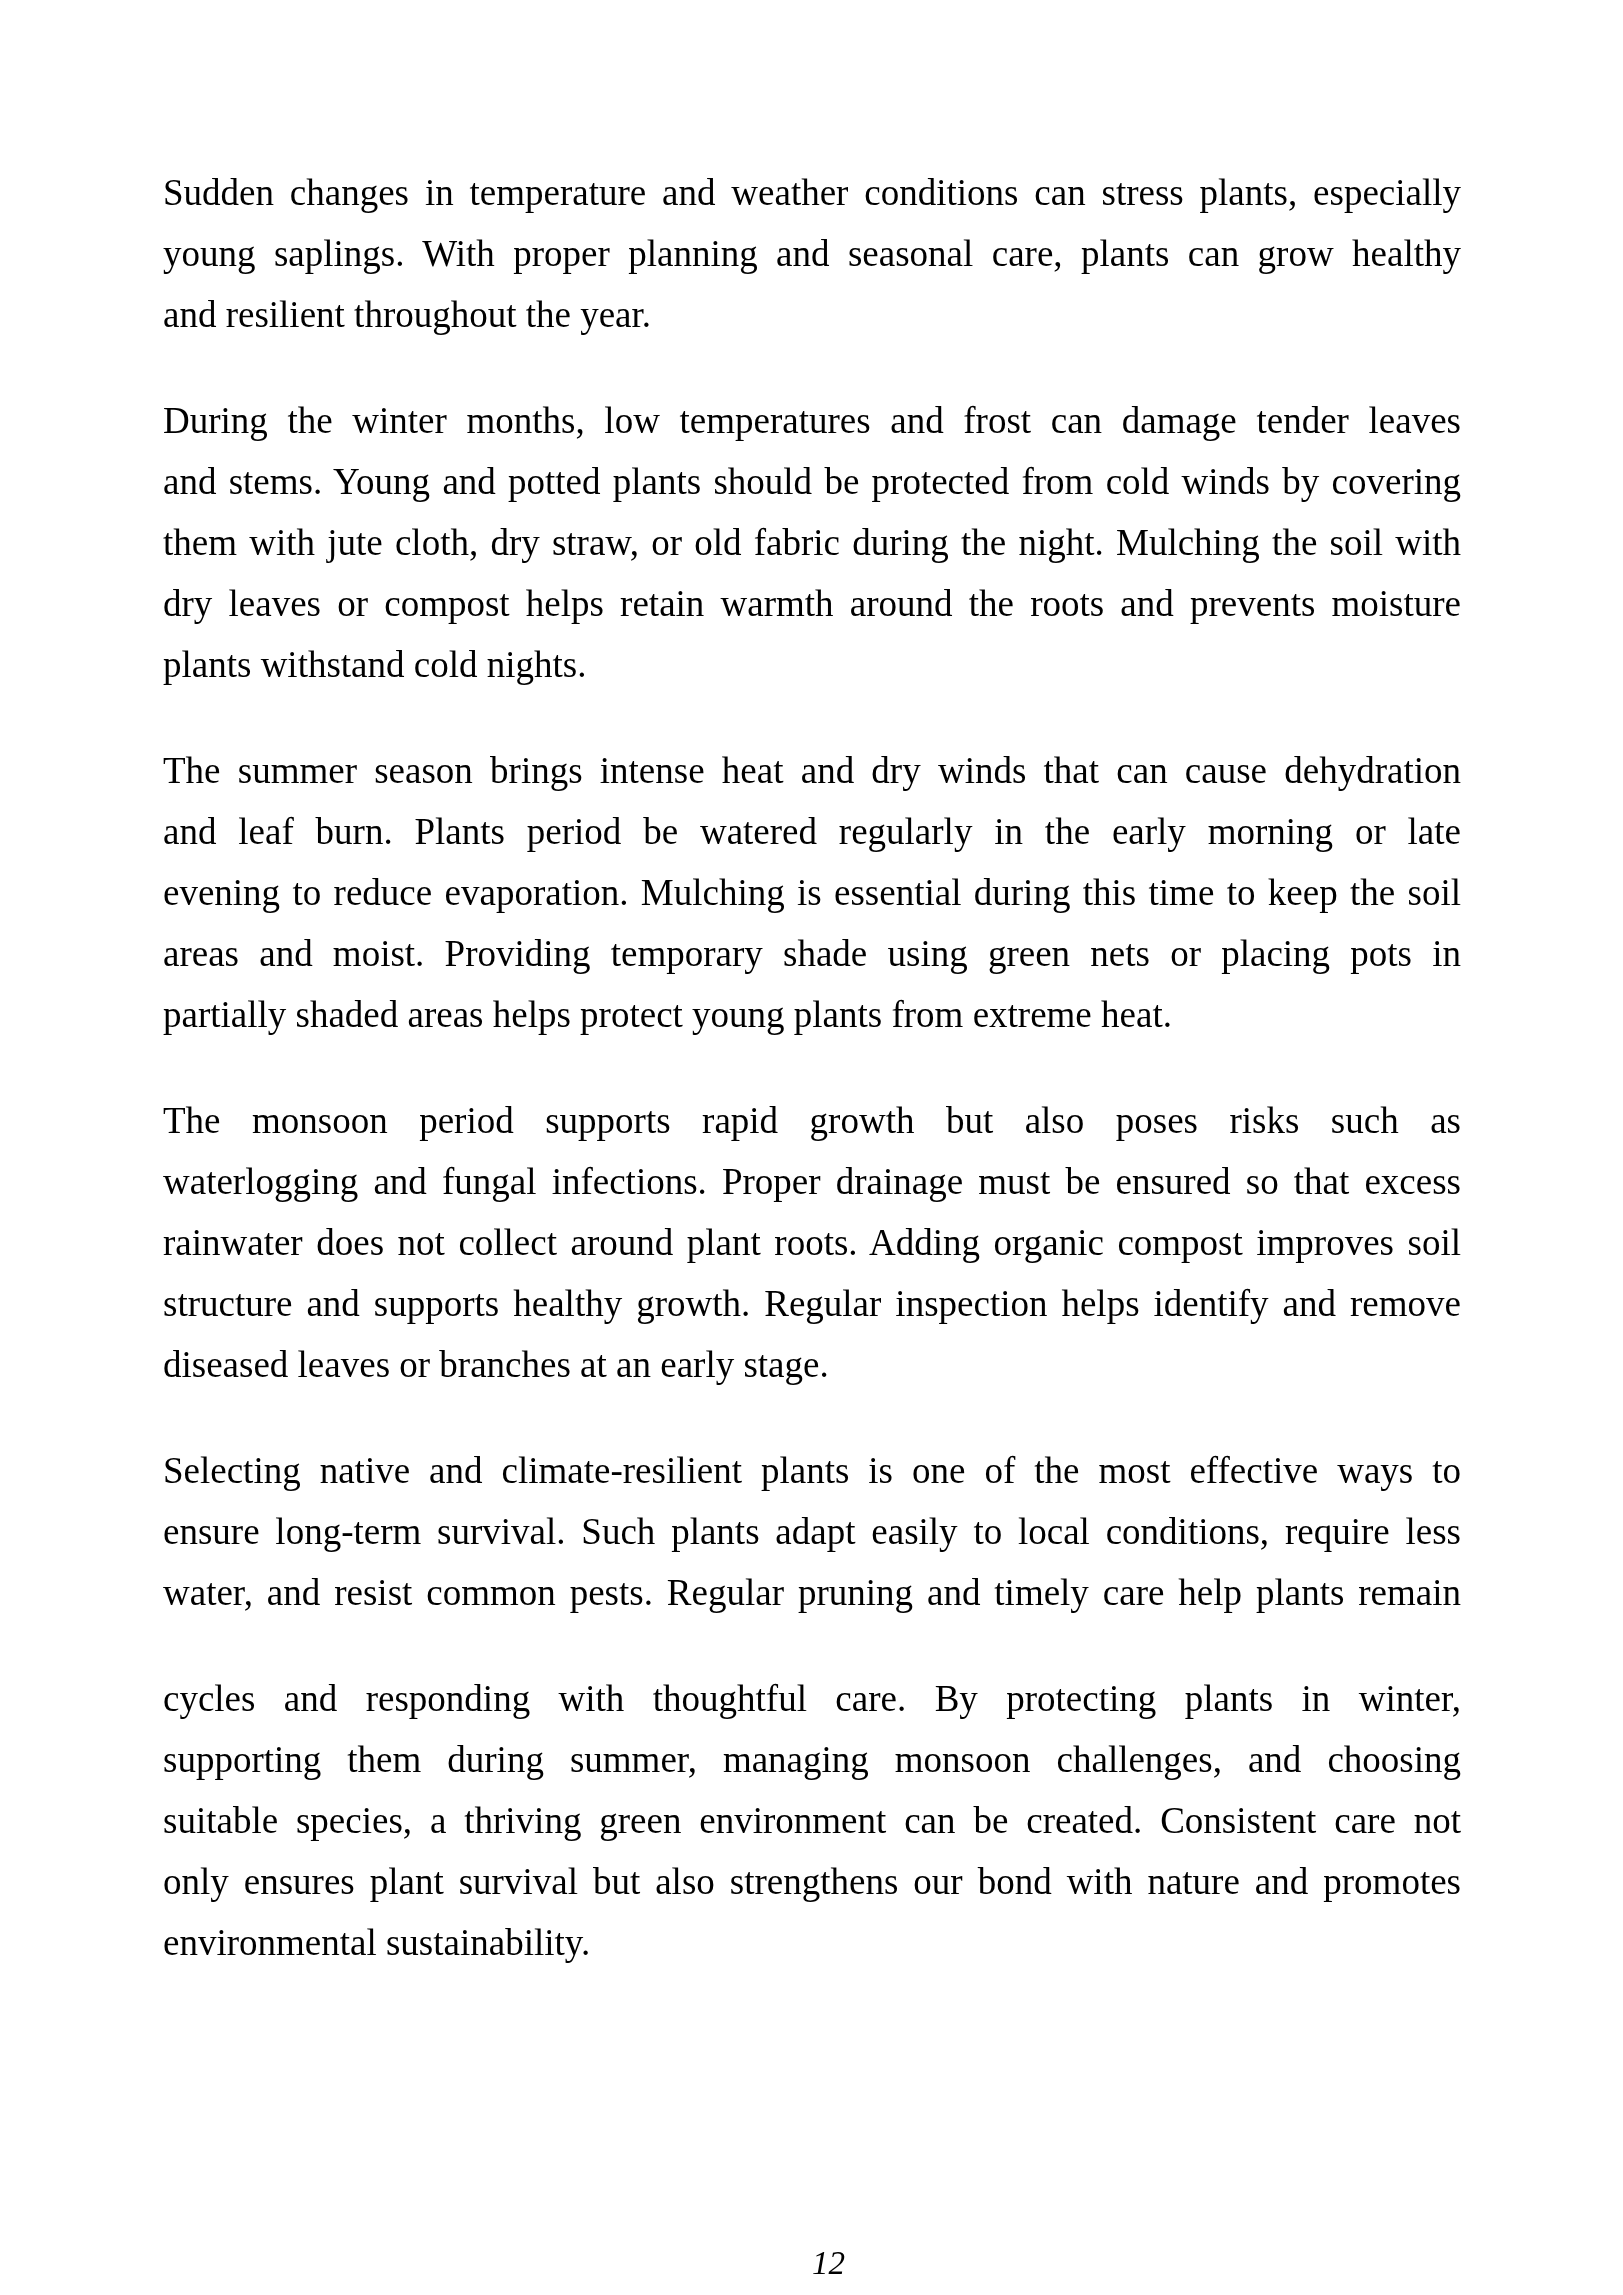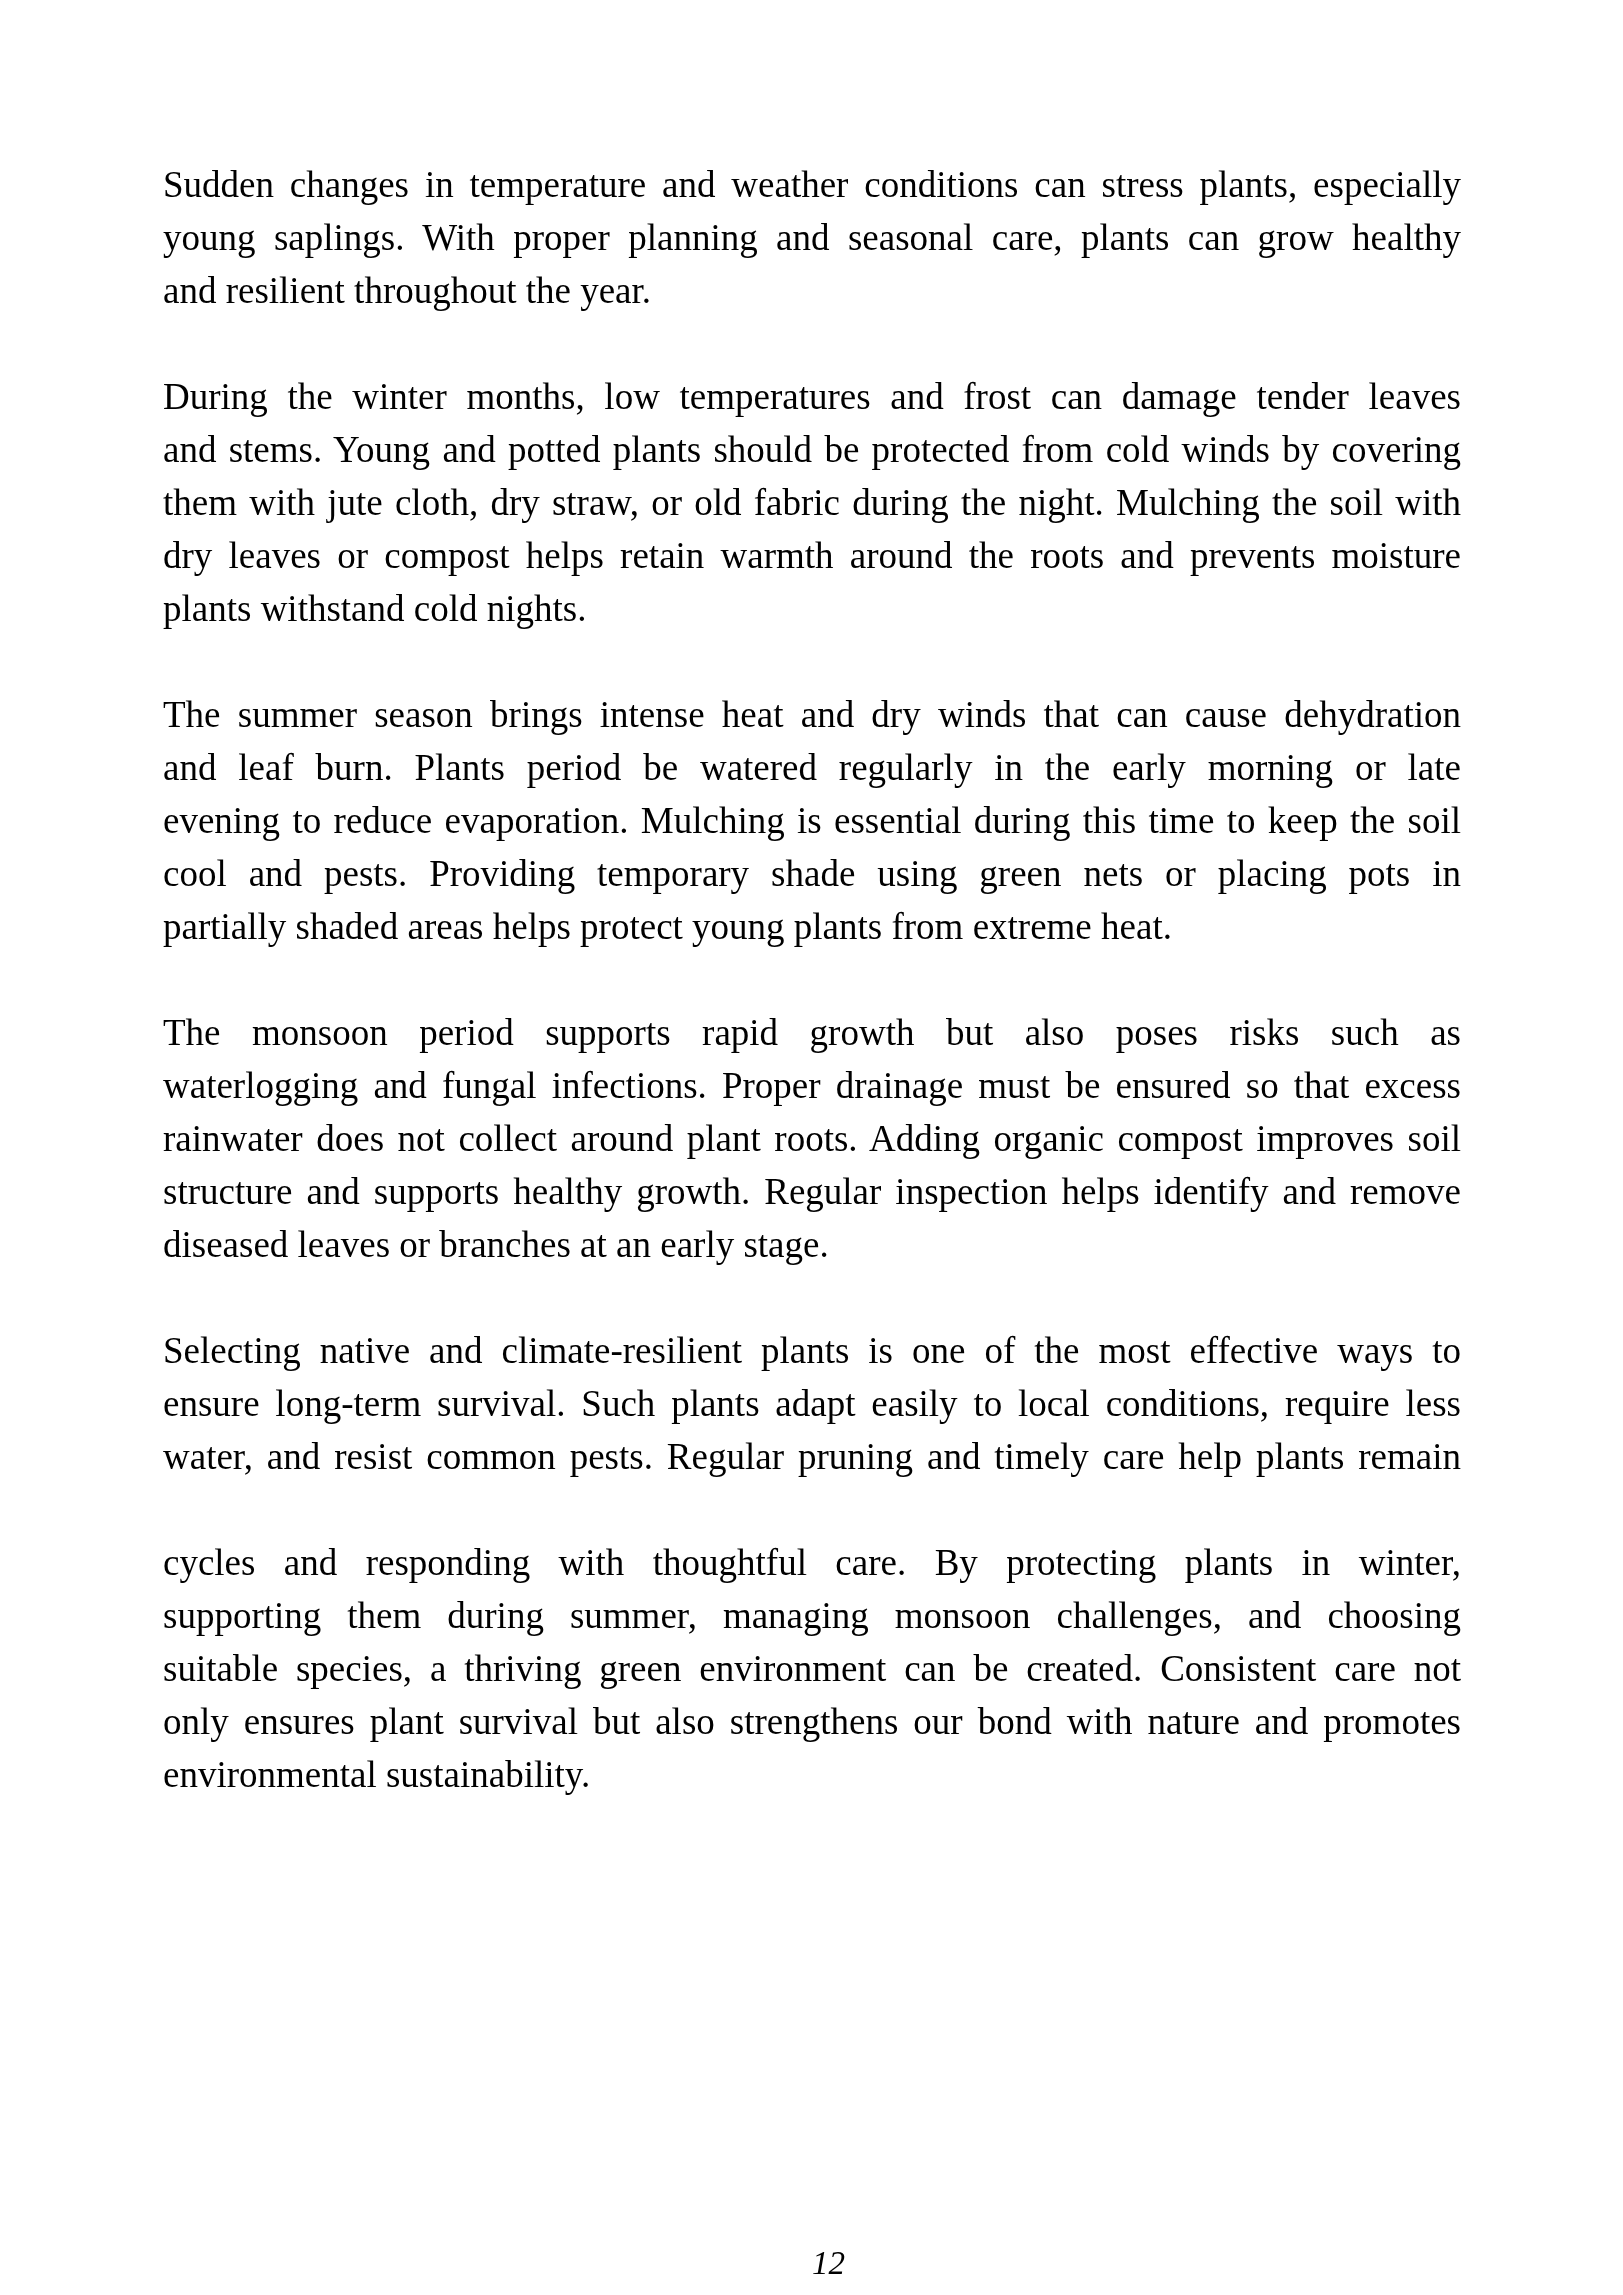--- a/index.html
+++ b/index.html
@@ -34,20 +34,21 @@
       margin: 0 0 53px 0;
     }
     .para:last-child { margin-bottom: 0; }
     .line {
       display: block;
       white-space: nowrap;
       text-align: justify;
       text-align-last: justify;
       height: 53px;
       overflow: visible;
+      margin-top: 8px;
     }
     .line.last {
       text-align: left;
       text-align-last: left;
     }
     .lead {
       font-weight: normal;
     }
     .page-number {
       position: absolute;
@@ -79,21 +80,21 @@
       <span class="line">and stems. Young and potted plants should be protected from cold winds by covering</span>
       <span class="line">them with jute cloth, dry straw, or old fabric during the night. Mulching the soil with</span>
       <span class="line">dry leaves or compost helps retain warmth around the roots and prevents moisture</span>
       <span class="line last">plants withstand cold nights.</span>
     </p>
 
     <p class="para">
       <span class="line"><b class="lead">The summer season</b><span> brings intense heat and dry winds that can cause dehydration</span></span>
       <span class="line">and leaf burn. Plants period be watered regularly in the early morning or late</span>
       <span class="line">evening to reduce evaporation. Mulching is essential during this time to keep the soil</span>
-      <span class="line">cool and pests. Providing temporary shade using green nets or placing pots in</span>
+      <span class="line">areas and moist. Providing temporary shade using green nets or placing pots in</span>
       <span class="line last">partially shaded areas helps protect young plants from extreme heat.</span>
     </p>
 
     <p class="para">
       <span class="line"><b class="lead">The monsoon period</b><span> supports rapid growth but also poses risks such as</span></span>
       <span class="line">waterlogging and fungal infections. Proper drainage must be ensured so that excess</span>
       <span class="line">rainwater does not collect around plant roots. Adding organic compost improves soil</span>
       <span class="line">structure and supports healthy growth. Regular inspection helps identify and remove</span>
       <span class="line last">diseased leaves or branches at an early stage.</span>
     </p>

